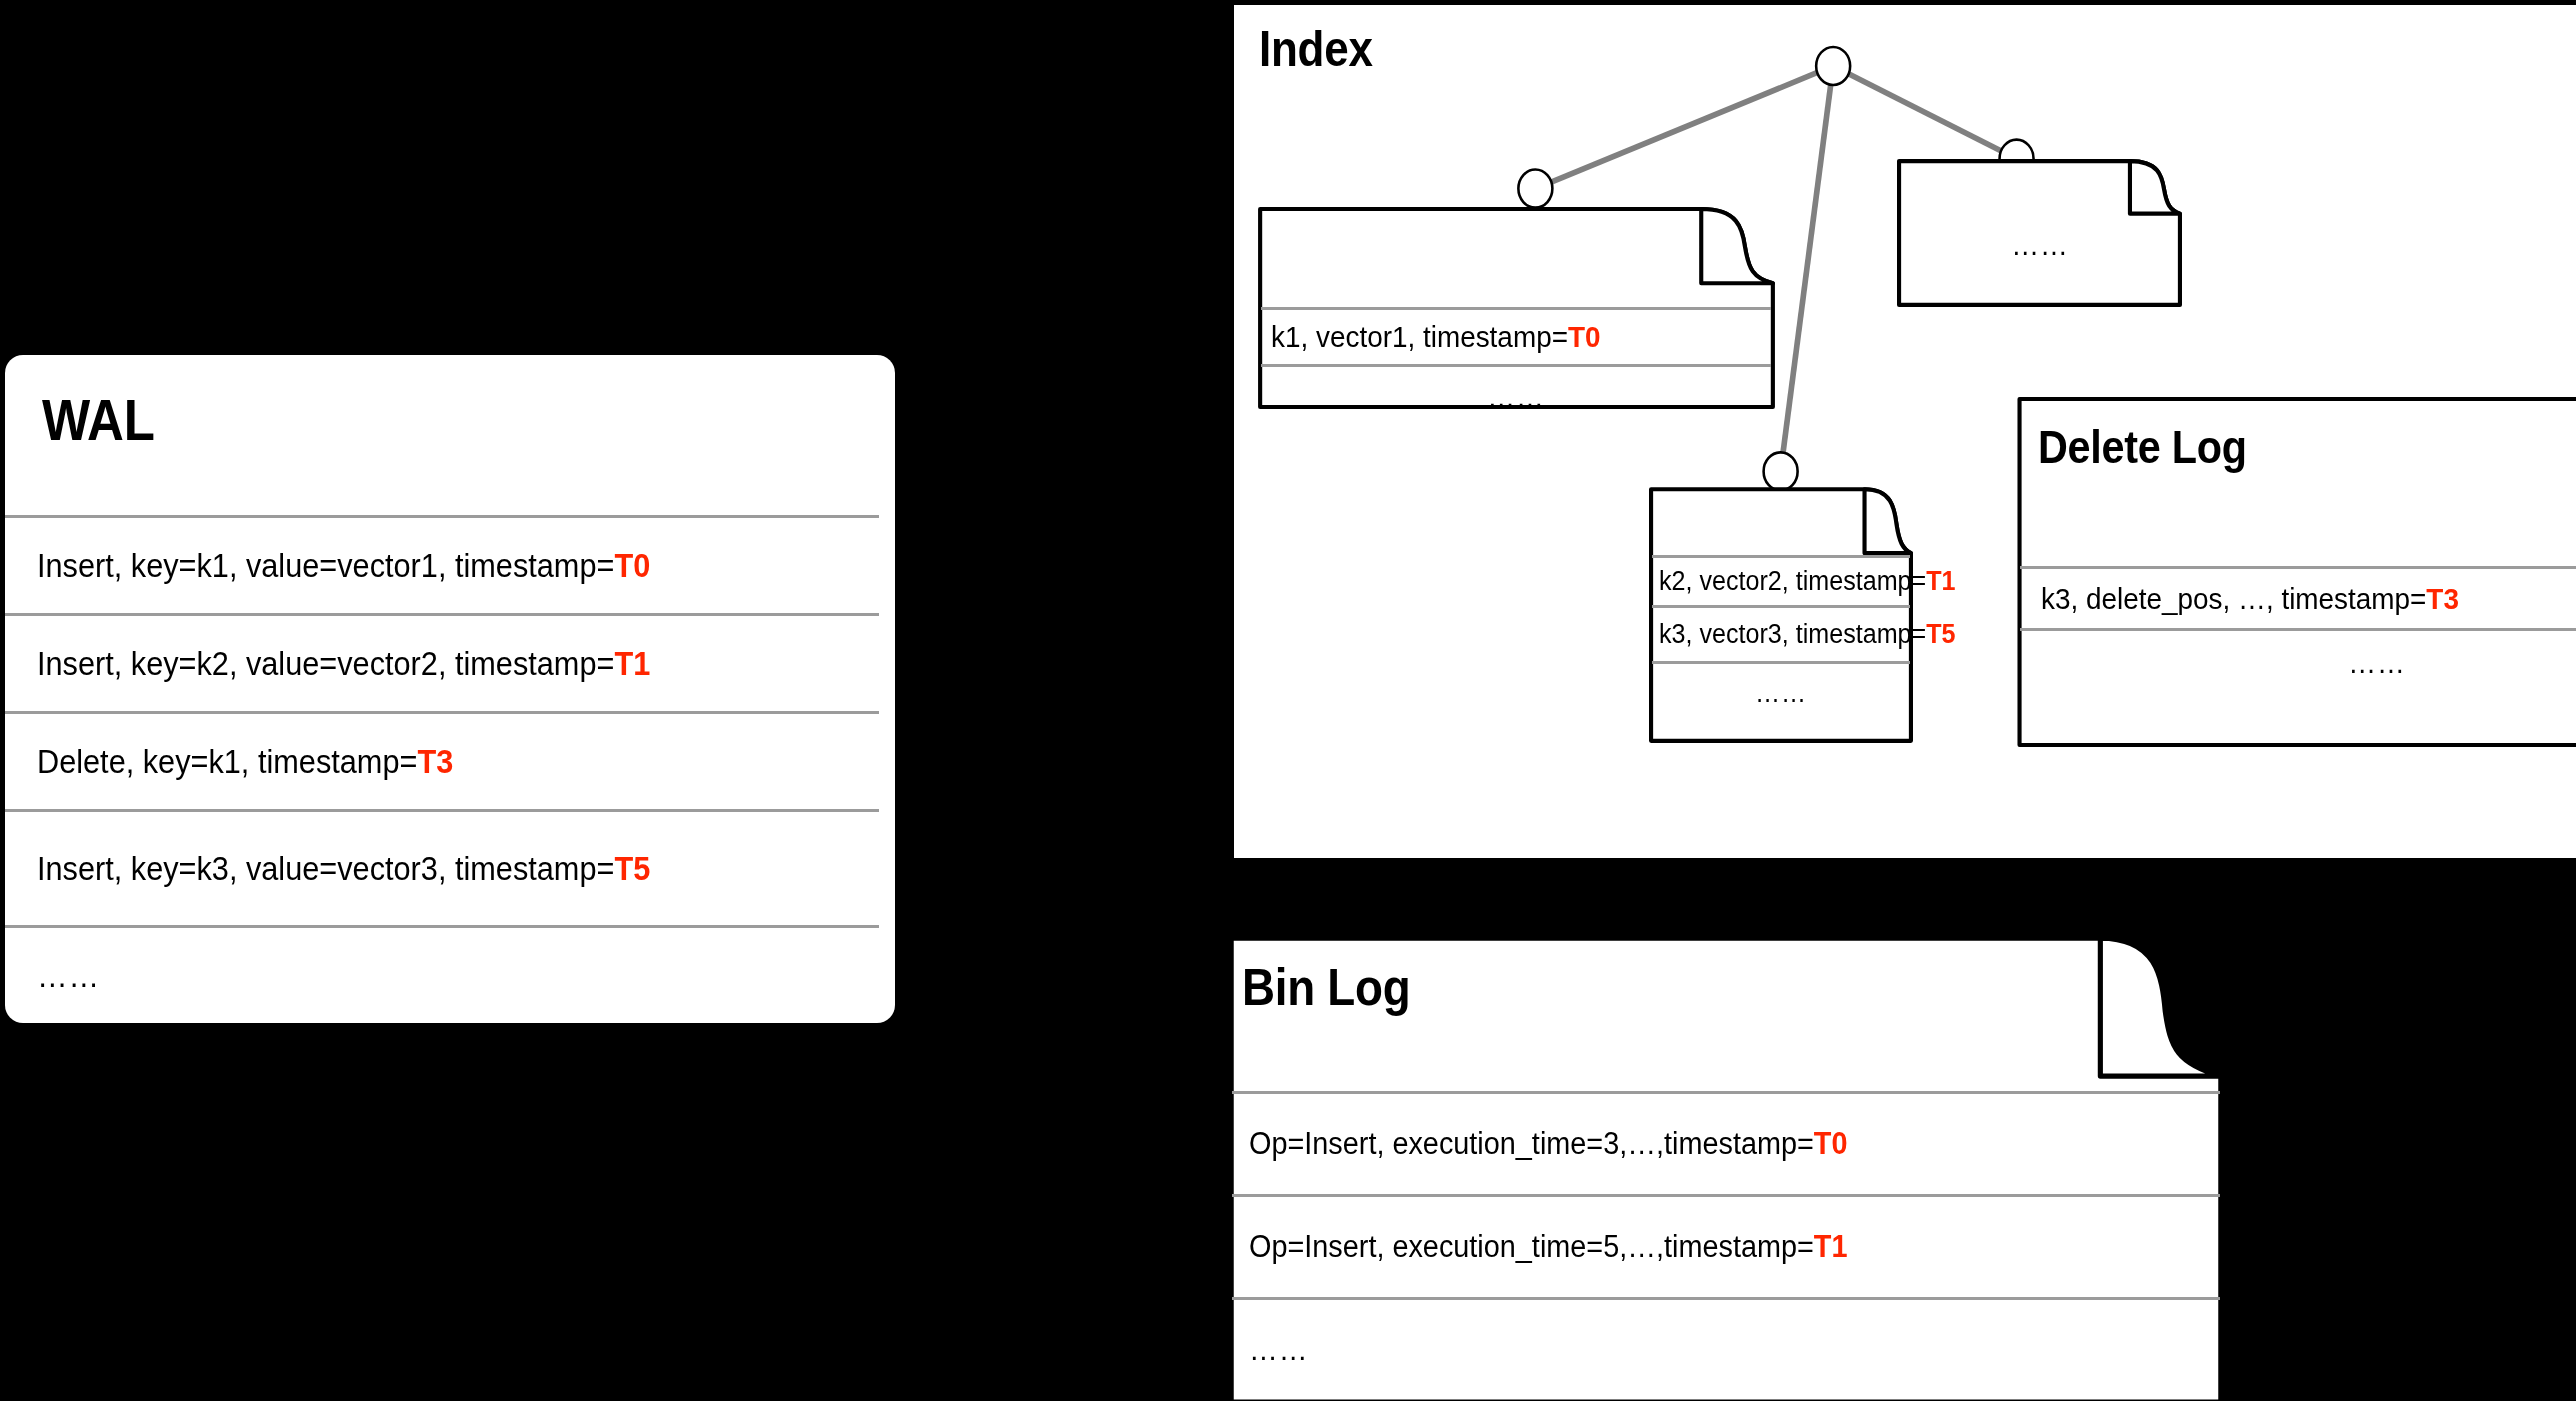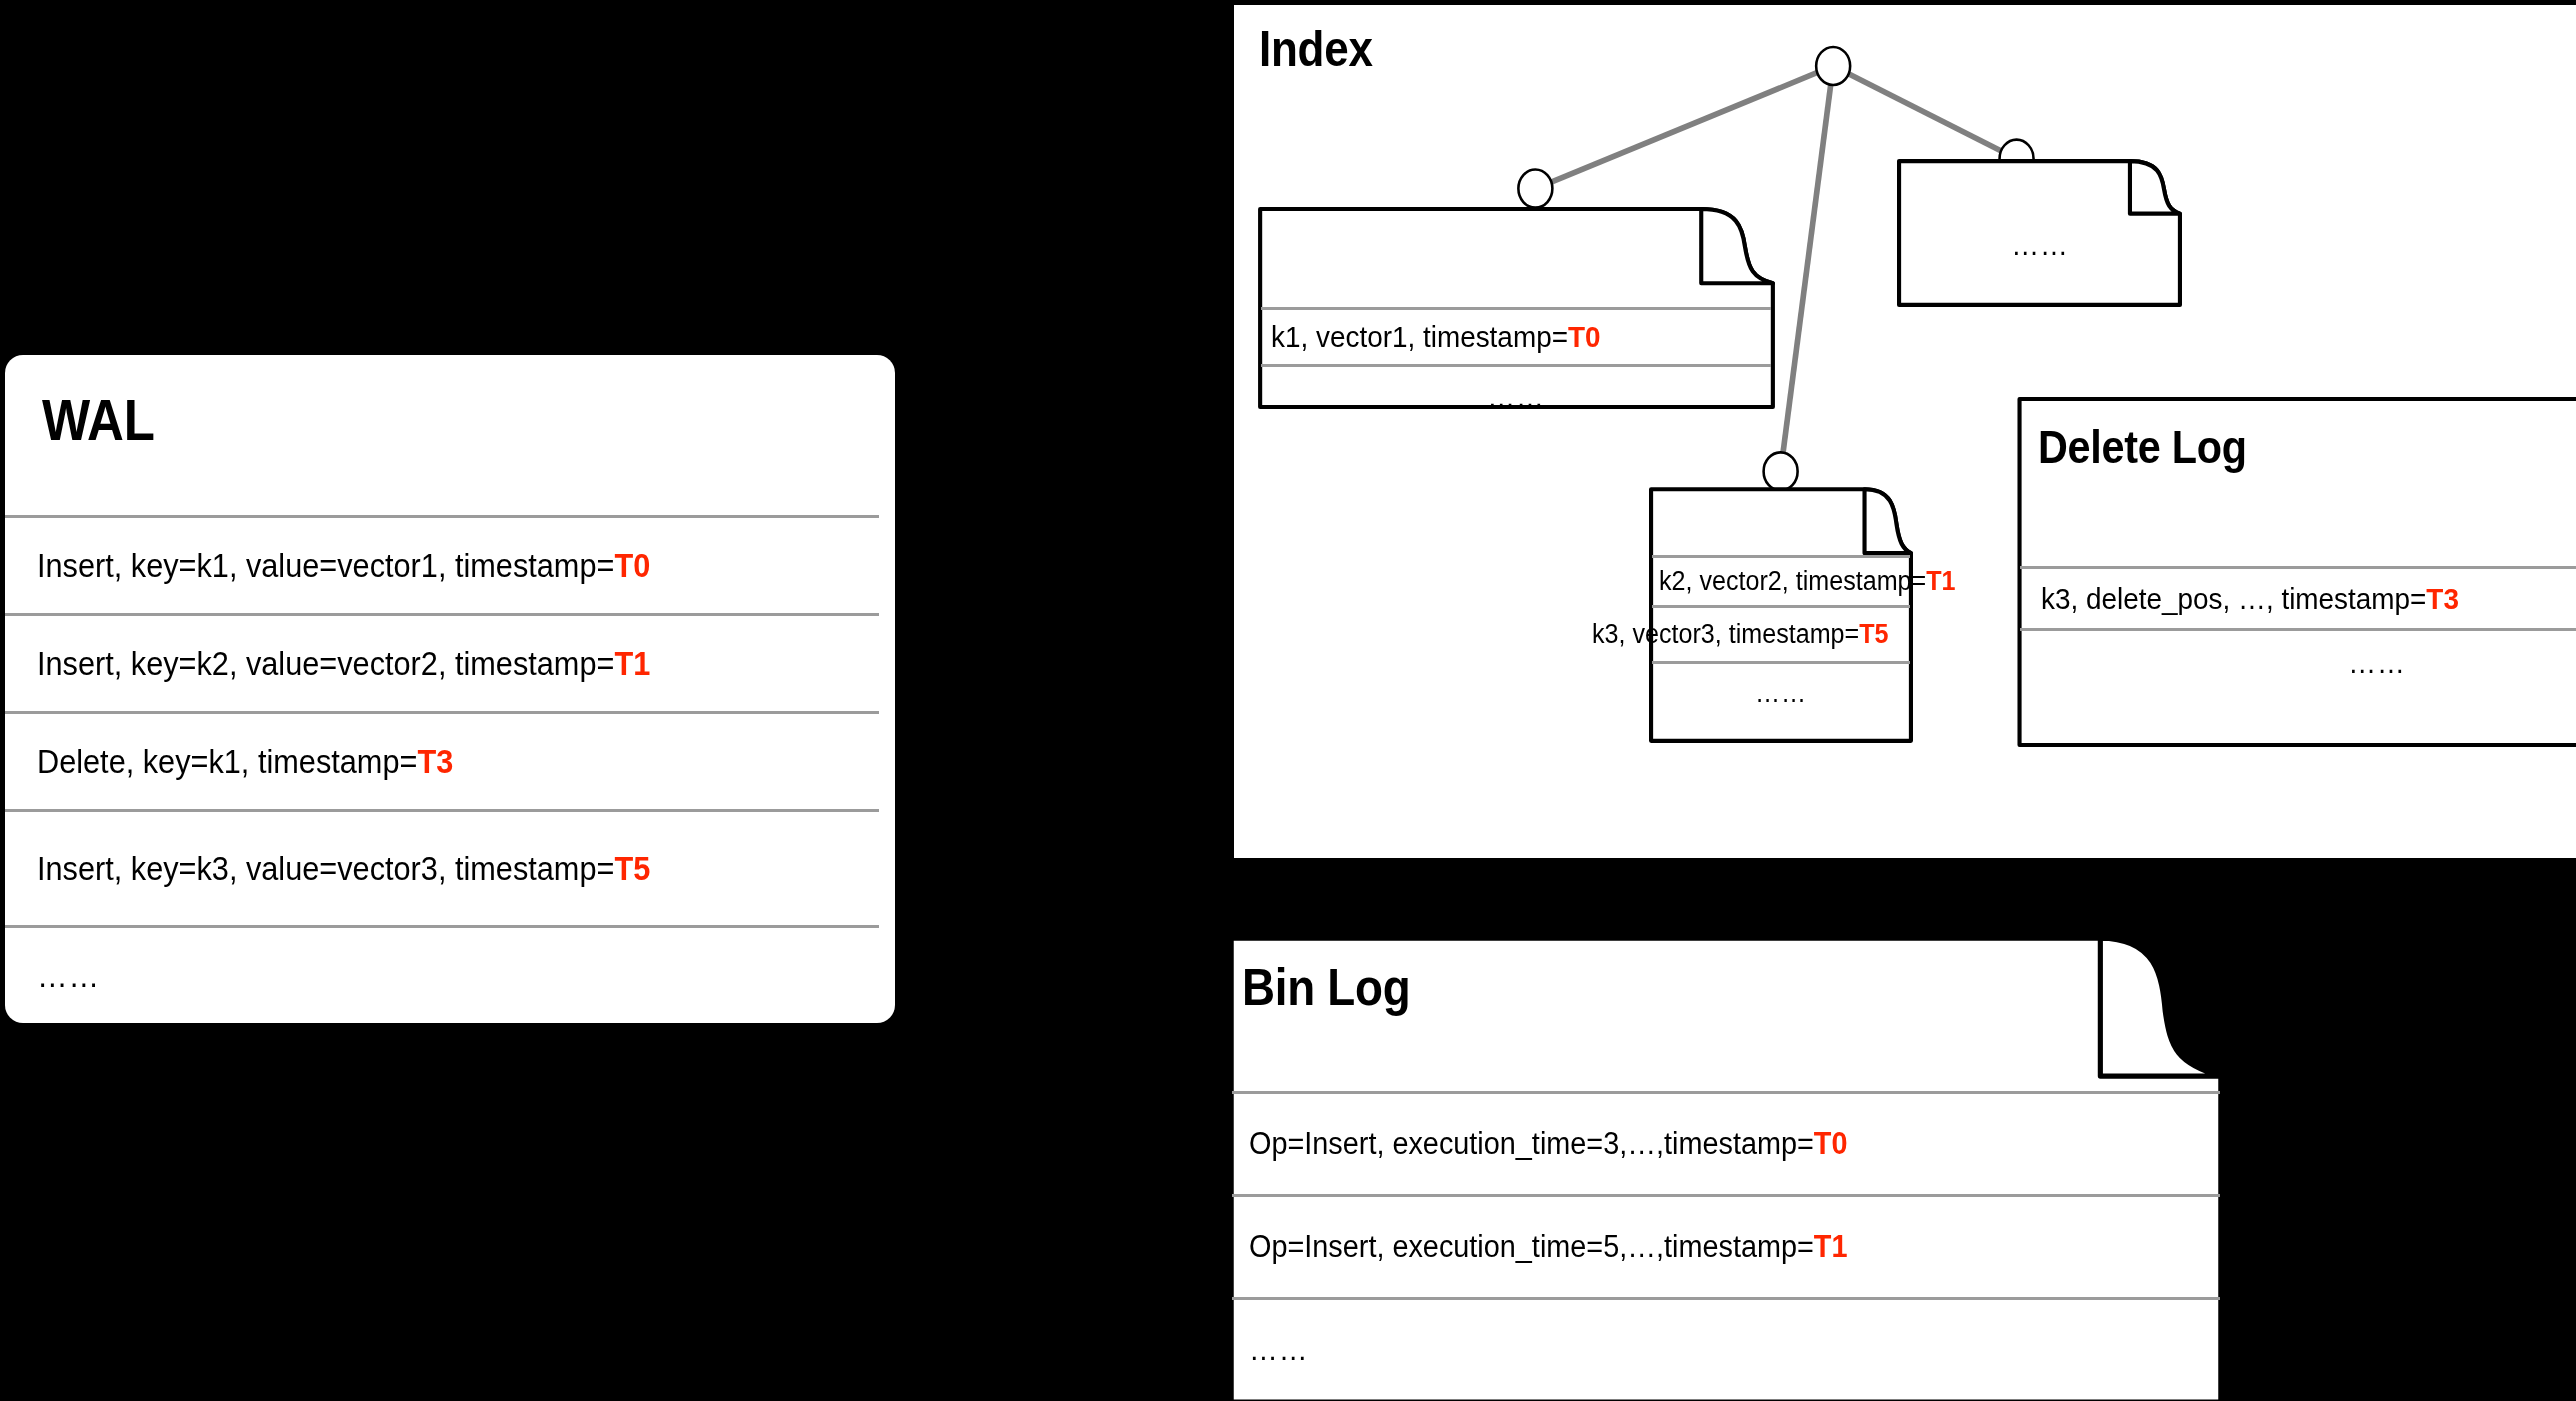--- a/index.html
+++ b/index.html
@@ -134,21 +134,21 @@
     <div class="doc" style="left:415px; top:482px; width:264px; height:256px;">
       <svg width="264" height="256" viewBox="0 0 512 496">
         <path d="M4 4 H418 C470 4 476 40 480 72 C485 106 492 120 508 128 V492 H4 Z" fill="#ffffff" stroke="#000000" stroke-width="8" stroke-linejoin="round"></path>
         <path d="M418 4 C470 4 476 40 480 72 C485 106 492 120 508 128 L418 128 Z" fill="#ffffff" stroke="#000000" stroke-width="8" stroke-linejoin="round"></path>
       </svg>
       <div class="doc-body">
         <div class="rows" style="top:68px; left:2.6px; right:2.6px;">
           <div class="row" style="height:50px; padding-left:7.2px; font-size:27px;">
             <span class="txt"><span>k2, vector2, timestamp=</span><span class="ts">T1</span></span>
           </div>
-          <div class="row" style="height:56px; padding-left:7.2px; font-size:27px;justify-content:flex-end;">
+          <div class="row" style="height:56px; padding-left:7.2px; font-size:27px;">
             <span class="txt"><span>k3, vector3, timestamp=</span><span class="ts">T5</span></span>
           </div>
           <div class="row center" style="height:61px; font-size:27px;">
             <span class="txt ell">……</span>
           </div>
         </div>
       </div>
     </div>
 
     <div class="doc" style="left:783px; top:392px; width:720px; height:350px;">

